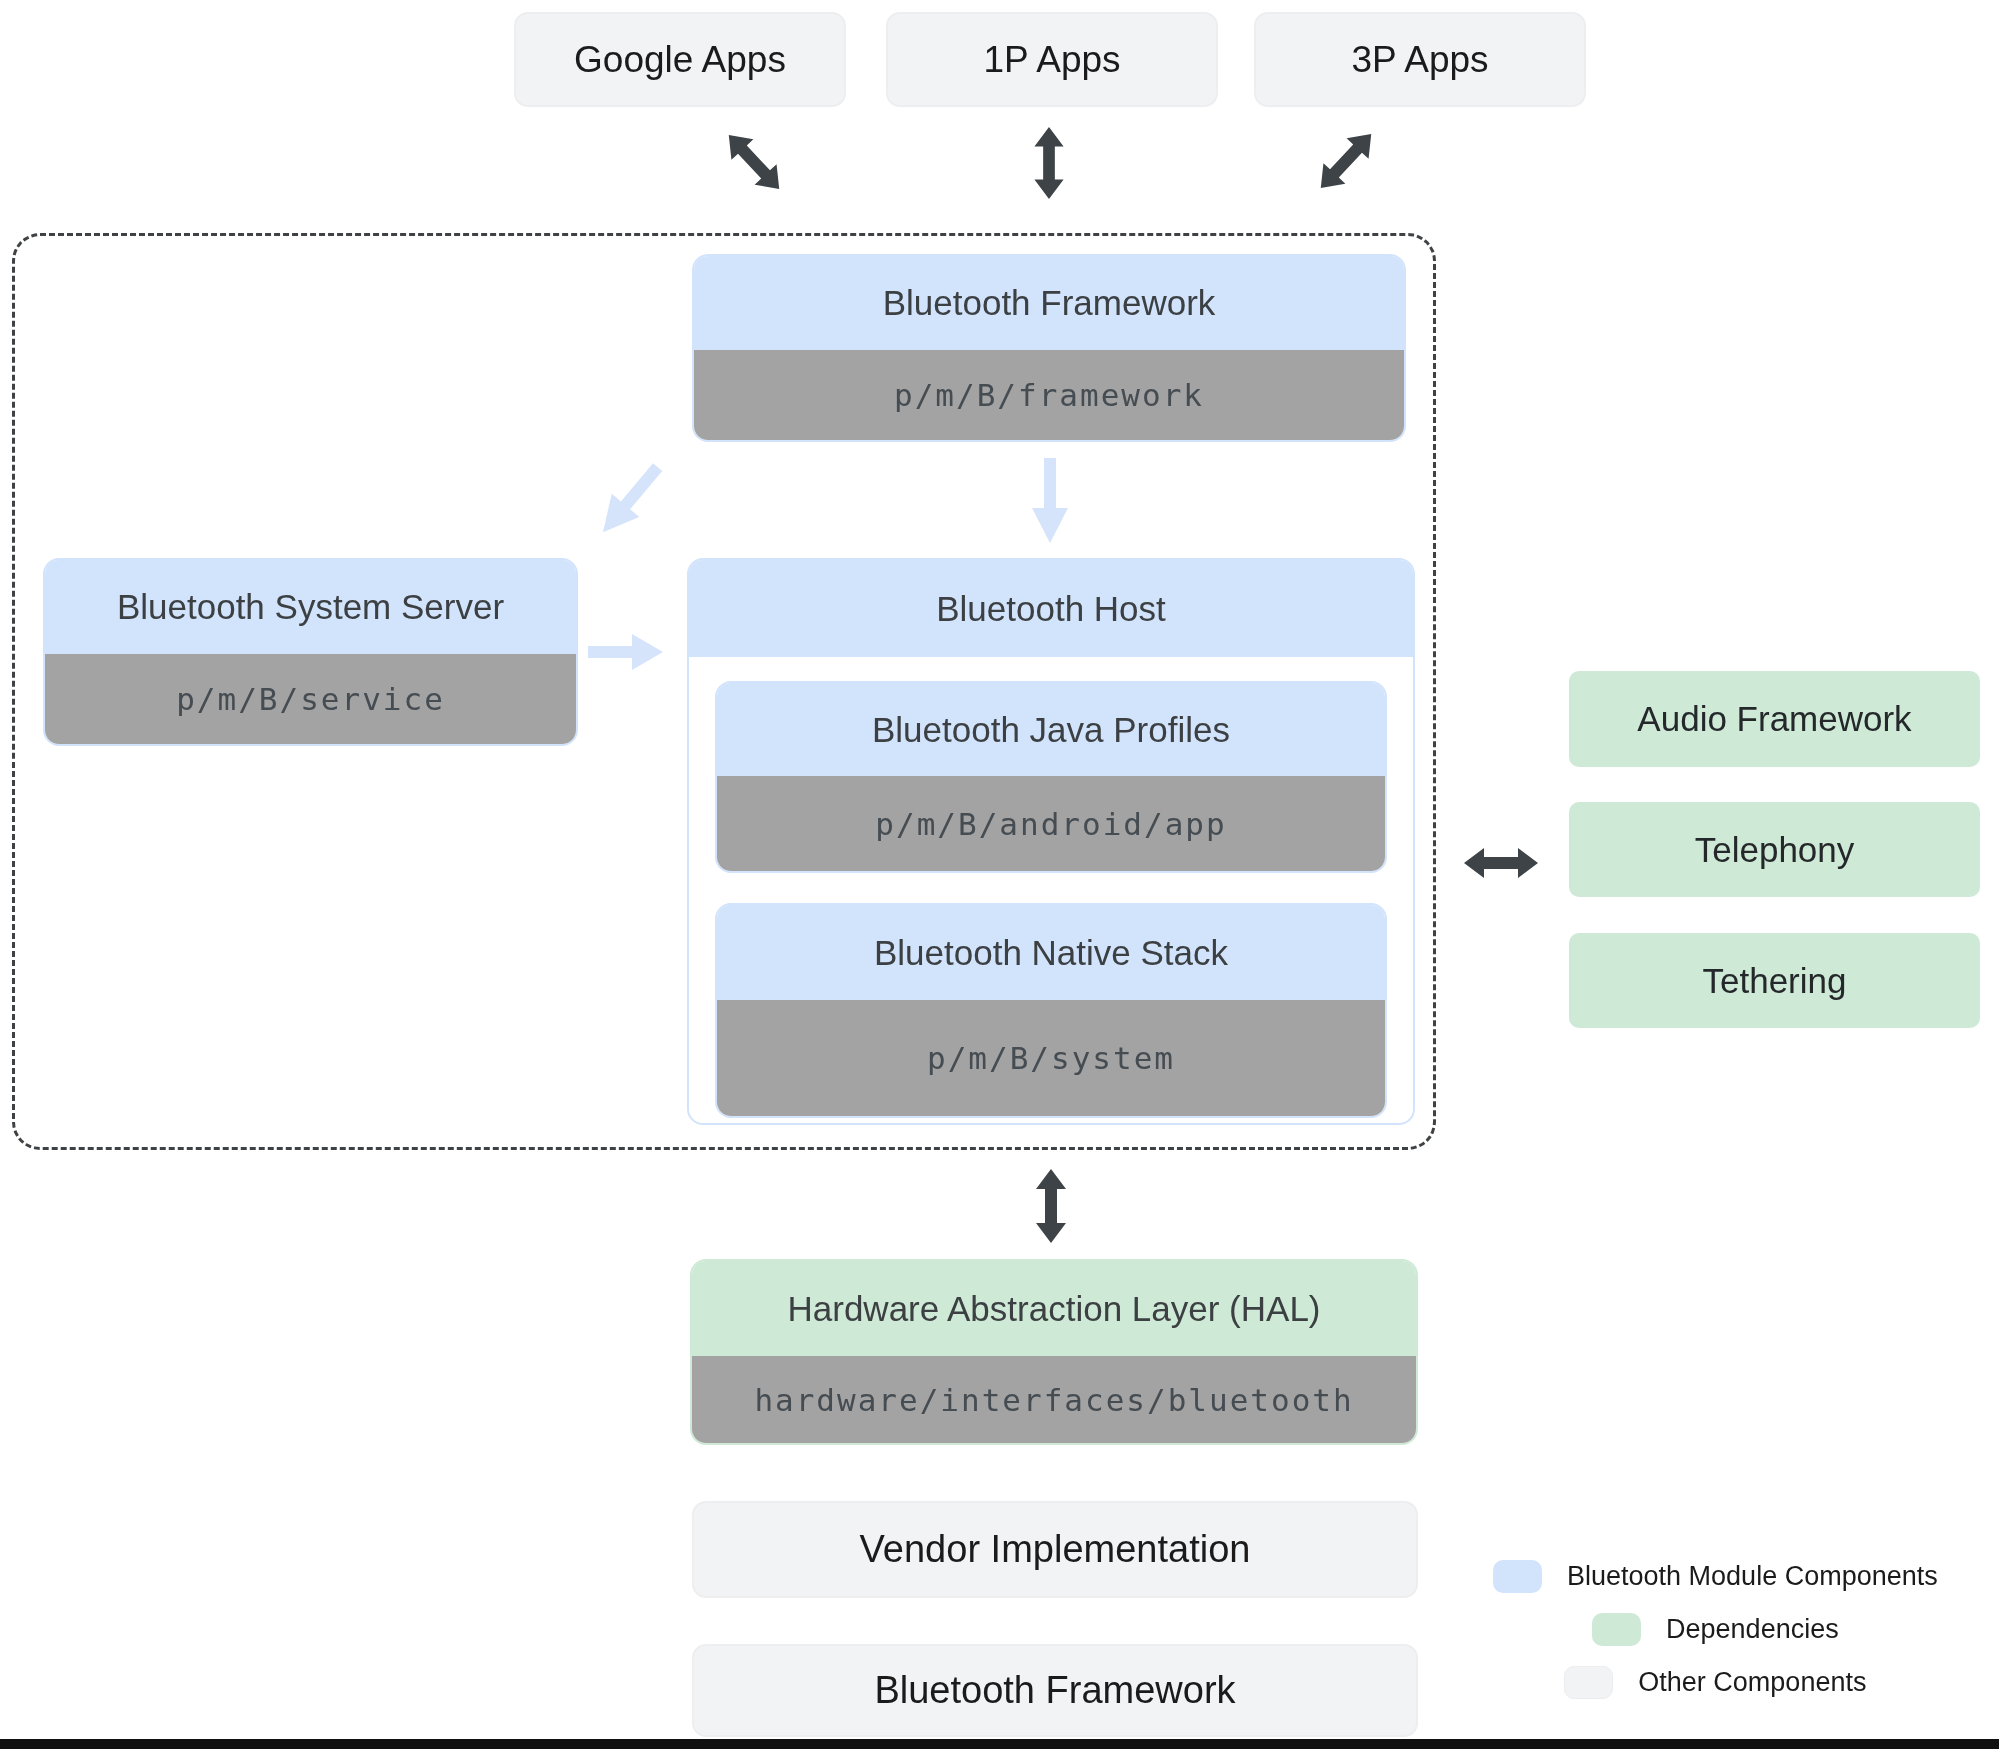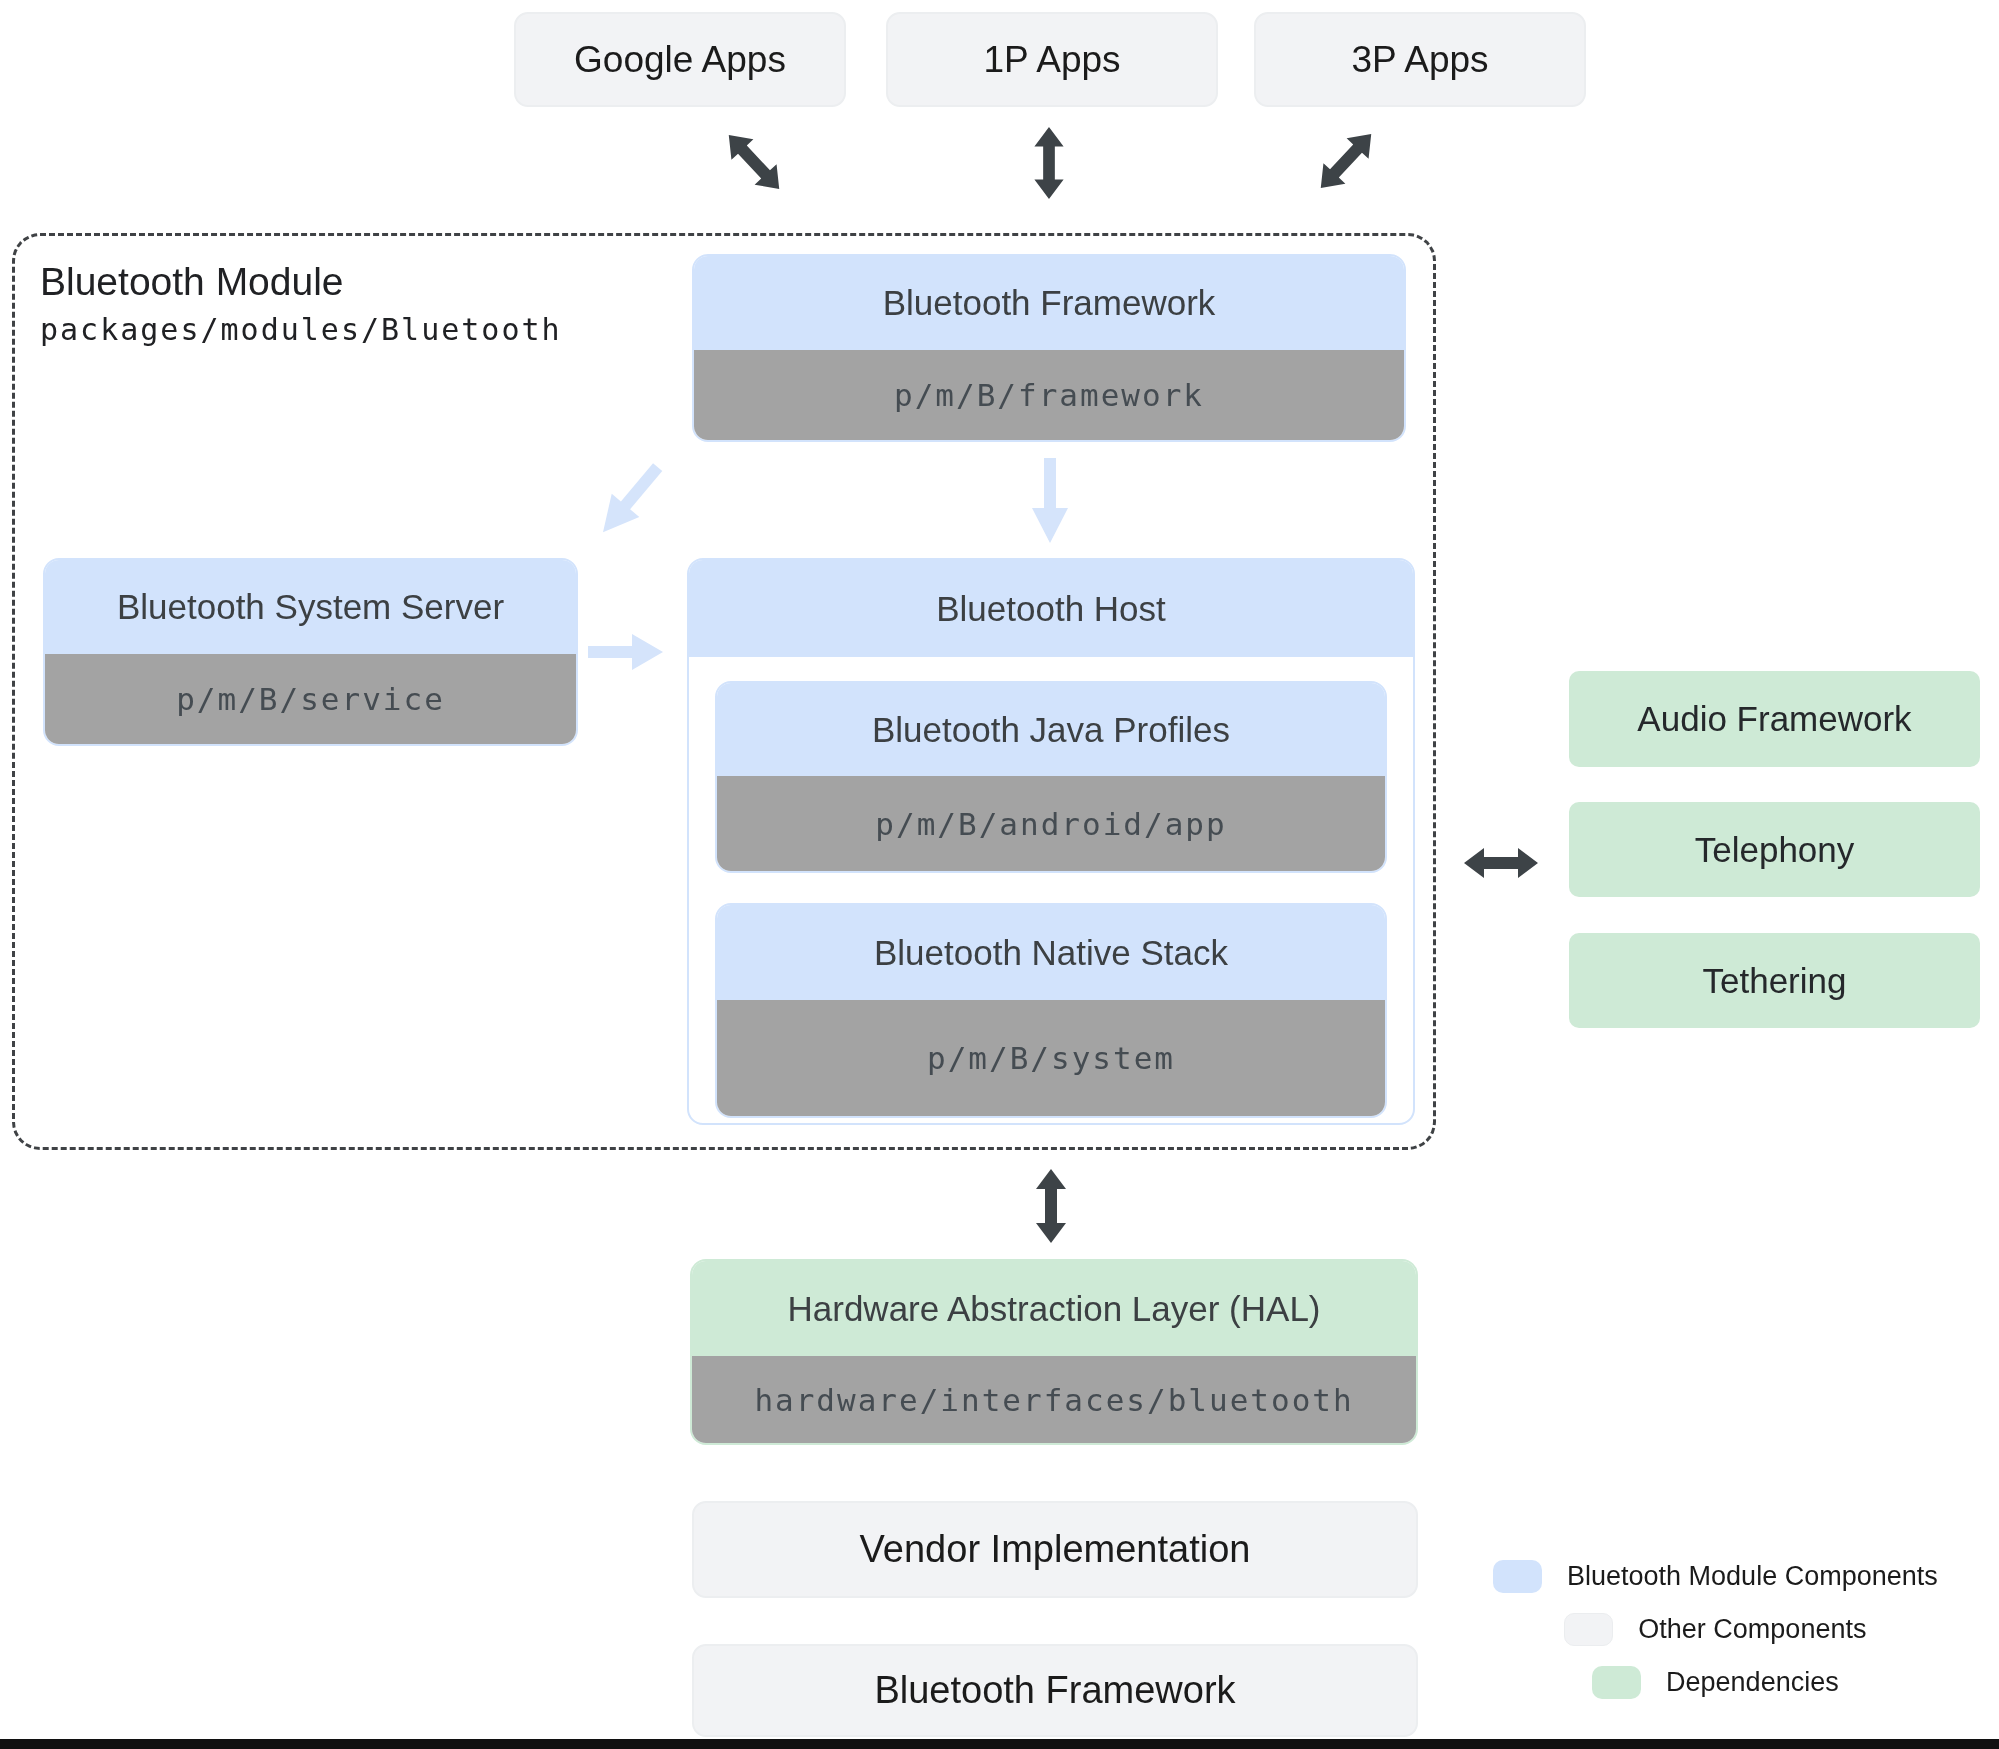--- a/index.html
+++ b/index.html
@@ -114,24 +114,20 @@
       </svg>
   </div>
   <div class="abs arrow-dark" style="left:1328px;top:123px;width:36px;height:76px;transform:rotate(43deg);">
     <svg width="36" height="76" viewBox="0 0 36 76">
         <path fill="currentColor" d="M18 1 L33 21 L24 21 L24 55 L33 55 L18 75 L3 55 L12 55 L12 21 L3 21 Z"></path>
       </svg>
   </div>
 
   <div class="abs dashed-module" style="left:12px;top:233px;width:1424px;height:917px;"></div>
 
-  <div class="abs module-caption" style="left:40px;top:262px;">
-    <div class="t">Bluetooth Module</div>
-    <div class="p">packages/modules/Bluetooth</div>
-  </div>
 
   <div class="abs duo blue" style="left:692px;top:254px;width:714px;height:188px;">
     <div class="hdr" style="height:94px;">
       <span>Bluetooth Framework</span>
     </div>
     <div class="bdy">
       <span>p/m/B/framework</span>
     </div>
   </div>
 
@@ -221,24 +217,24 @@
   <div class="abs gray-box" style="left:692px;top:1644px;width:726px;height:93px;font-size:38px;">
     <span>Bluetooth Framework</span>
   </div>
 
   <div class="abs" style="left:1493px;top:1560px;">
     <div class="legend-row">
       <div class="legend-swatch blue"></div>
       <div class="legend-label">Bluetooth Module Components</div>
     </div>
     <div class="legend-row">
+      <div class="legend-swatch green"></div>
+      <div class="legend-label">Dependencies</div>
+    </div>
+    <div class="legend-row">
       <div class="legend-swatch gray"></div>
       <div class="legend-label">Other Components</div>
     </div>
-    <div class="legend-row">
-      <div class="legend-swatch green"></div>
-      <div class="legend-label">Dependencies</div>
-    </div>
   </div>
 
   <div class="abs bottom-bar" style="left:0px;top:1739px;width:1999px;height:10px;"></div>
 
 </div>
 
 </body></html>

